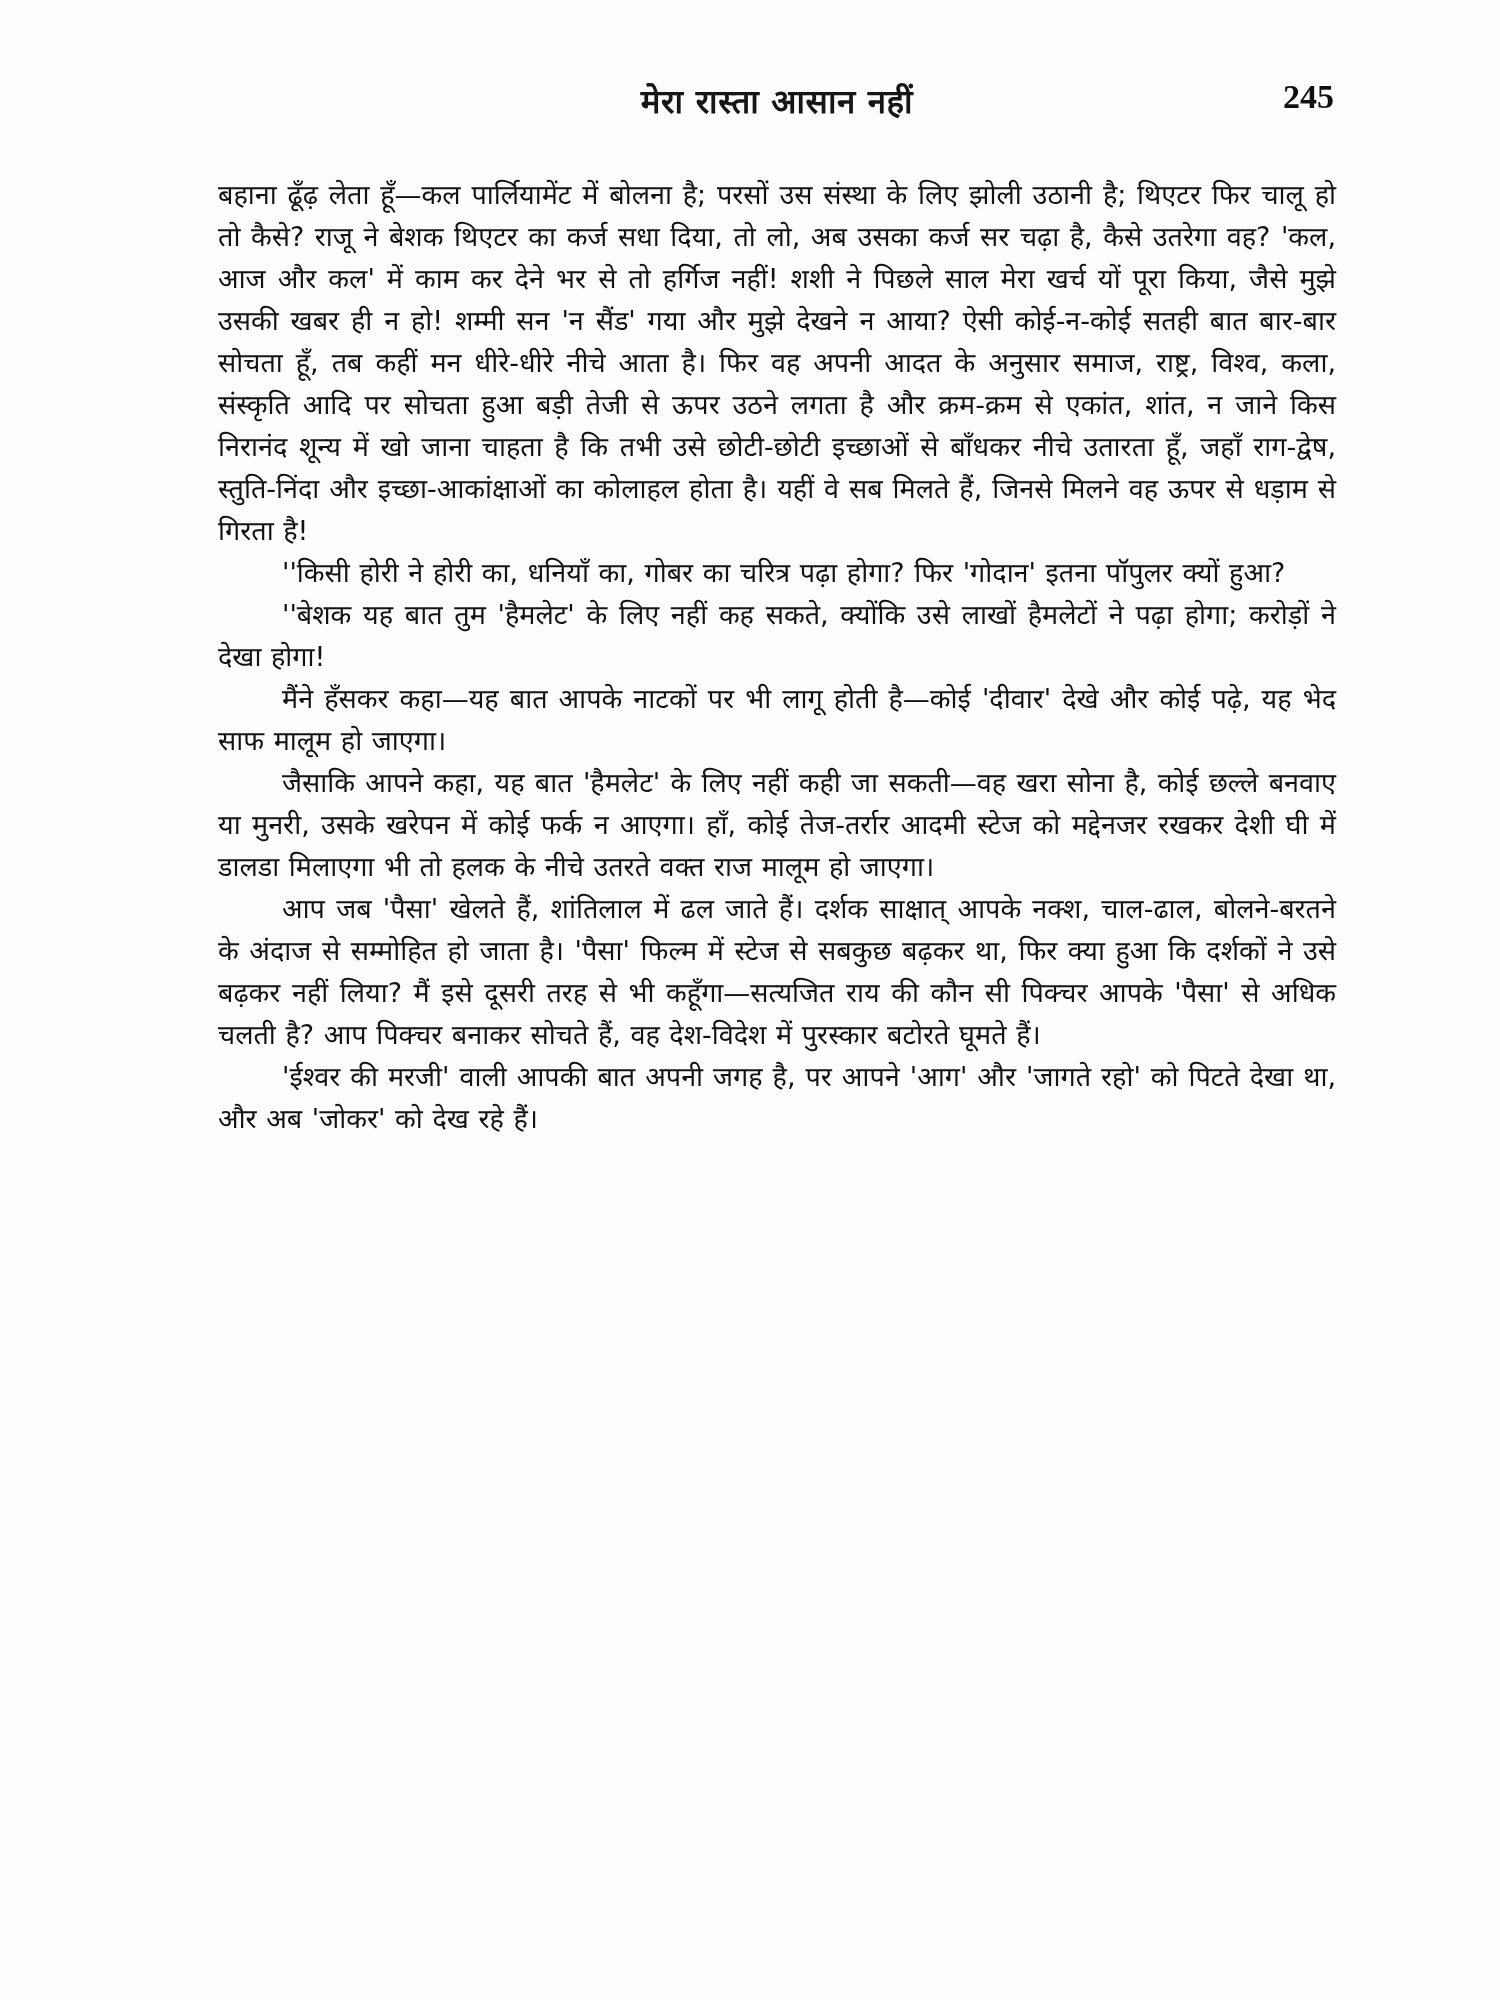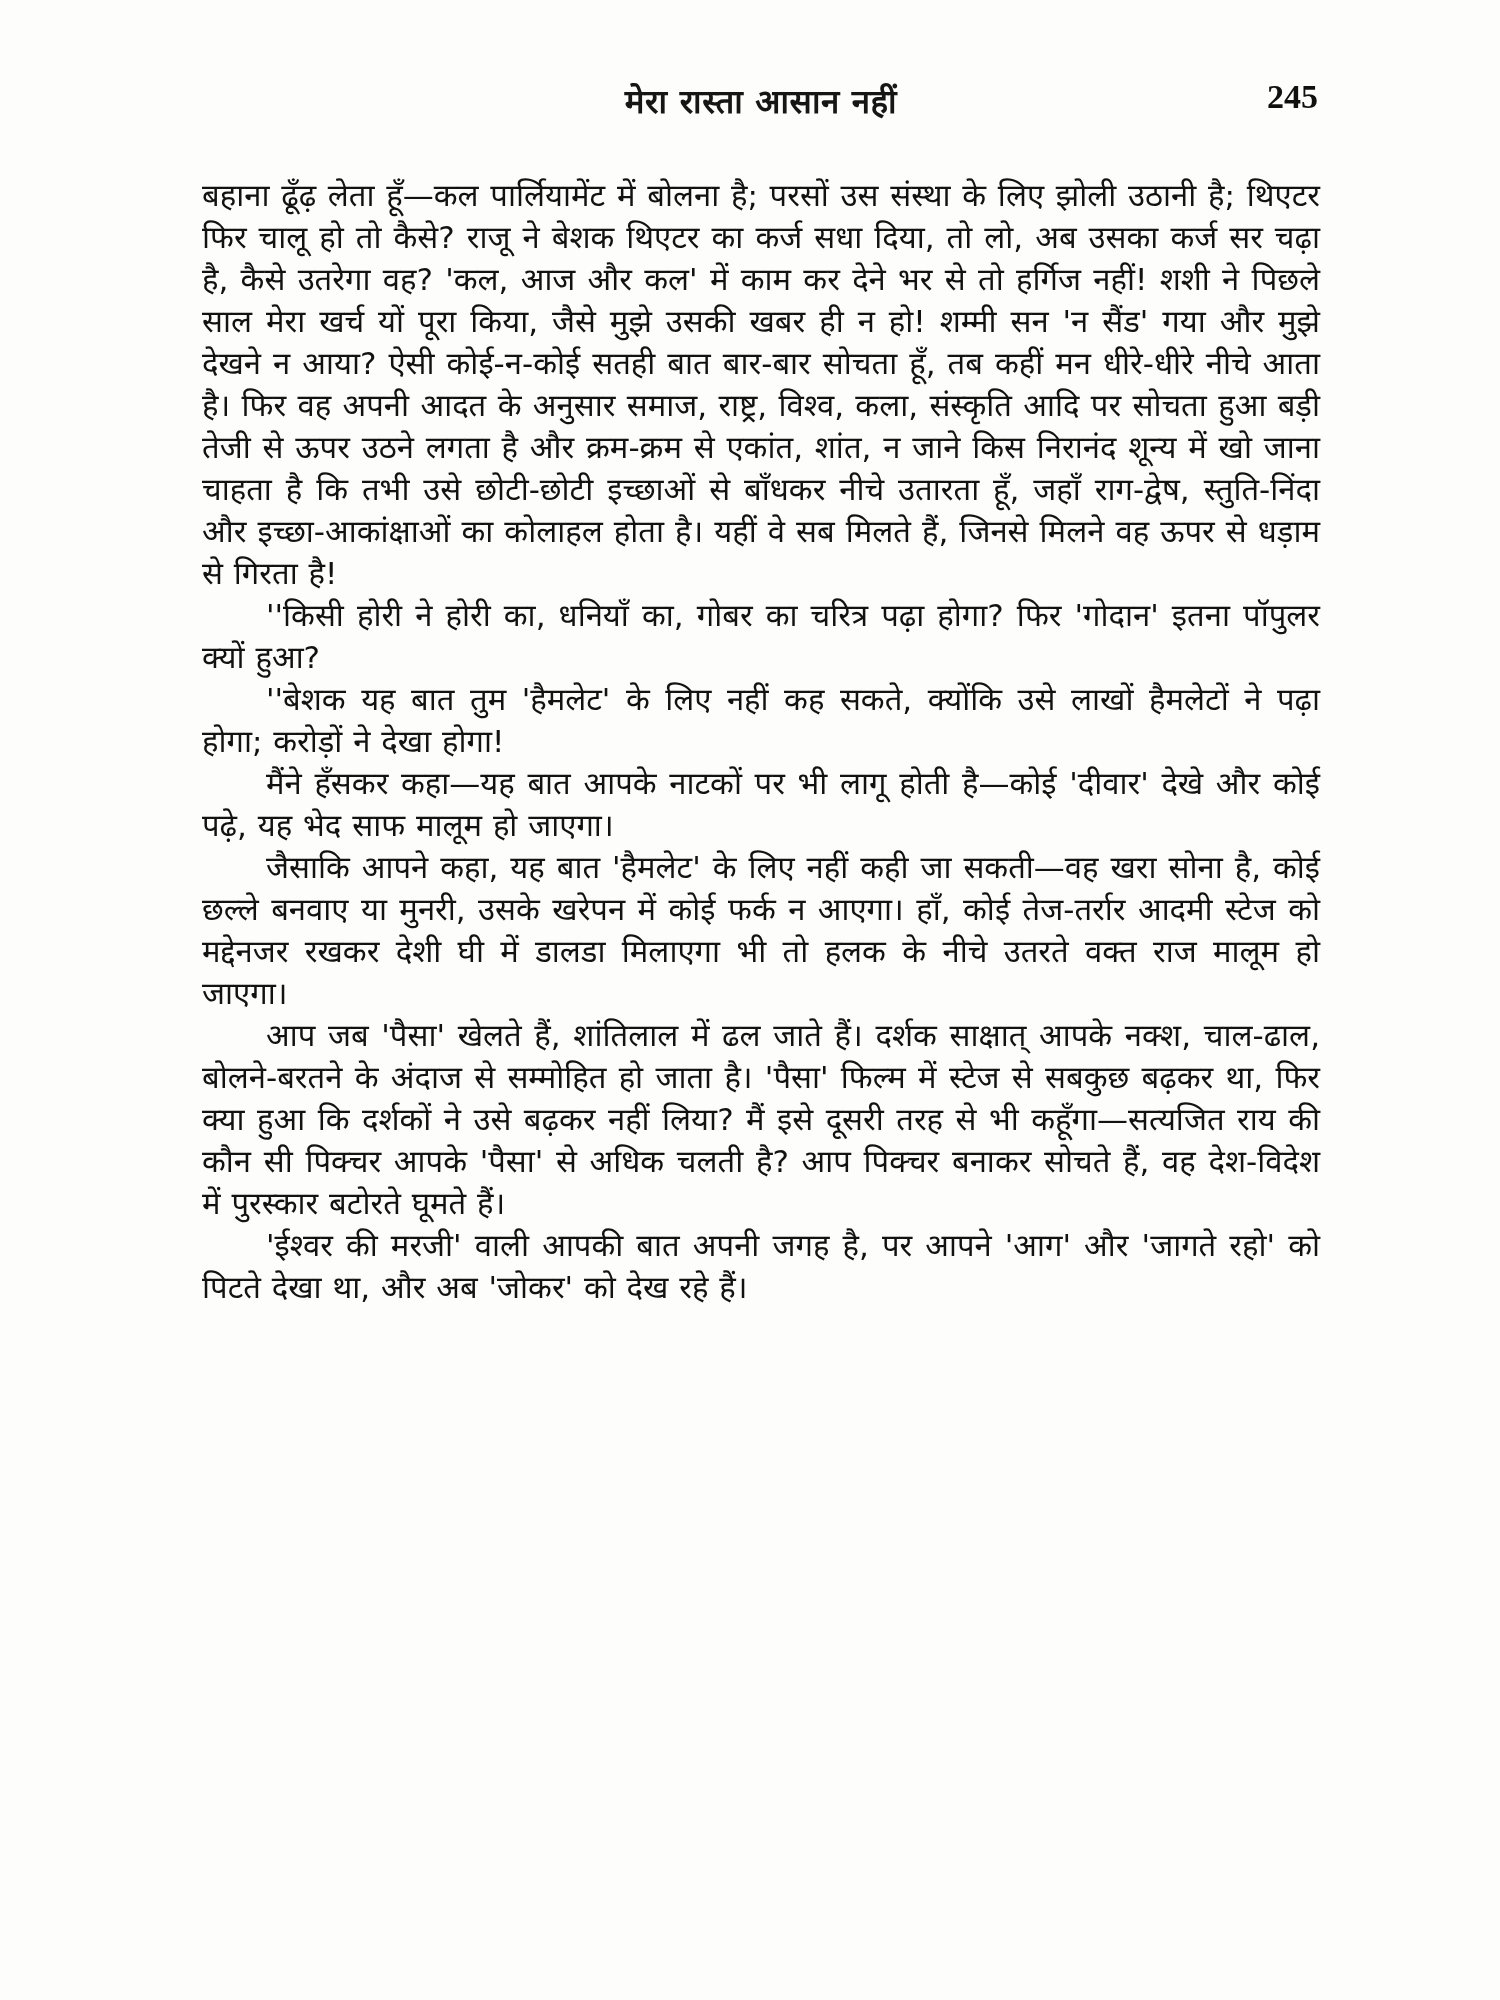--- a/index.html
+++ b/index.html
@@ -12,21 +12,21 @@
     width: 1500px;
     height: 2000px;
     margin: 0 auto;
     background: #fdfdfb;
     color: #141414;
     font-family: "DejaVu Sans", sans-serif;
     overflow: hidden;
   }
   .content {
     position: absolute;
-    left: 202px;
+    left: 218px;
     top: 78px;
     width: 1118px;
   }
   .running-header {
     position: relative;
     height: 52px;
     margin-bottom: 44px;
   }
   .running-title {
     text-align: center;
@@ -39,21 +39,21 @@
     position: absolute;
     right: 2px;
     top: 0;
     font-size: 34px;
     font-weight: 700;
     font-family: Liberation Serif, serif;
     color: #101010;
   }
   .body-text p {
     margin: 0;
-    font-size: 31px;
+    font-size: 27px;
     line-height: 42px;
     text-align: justify;
     text-indent: 64px;
     color: #121212;
     word-spacing: 1px;
   }
   .body-text p.no-indent {
     text-indent: 0;
   }
 </style>

